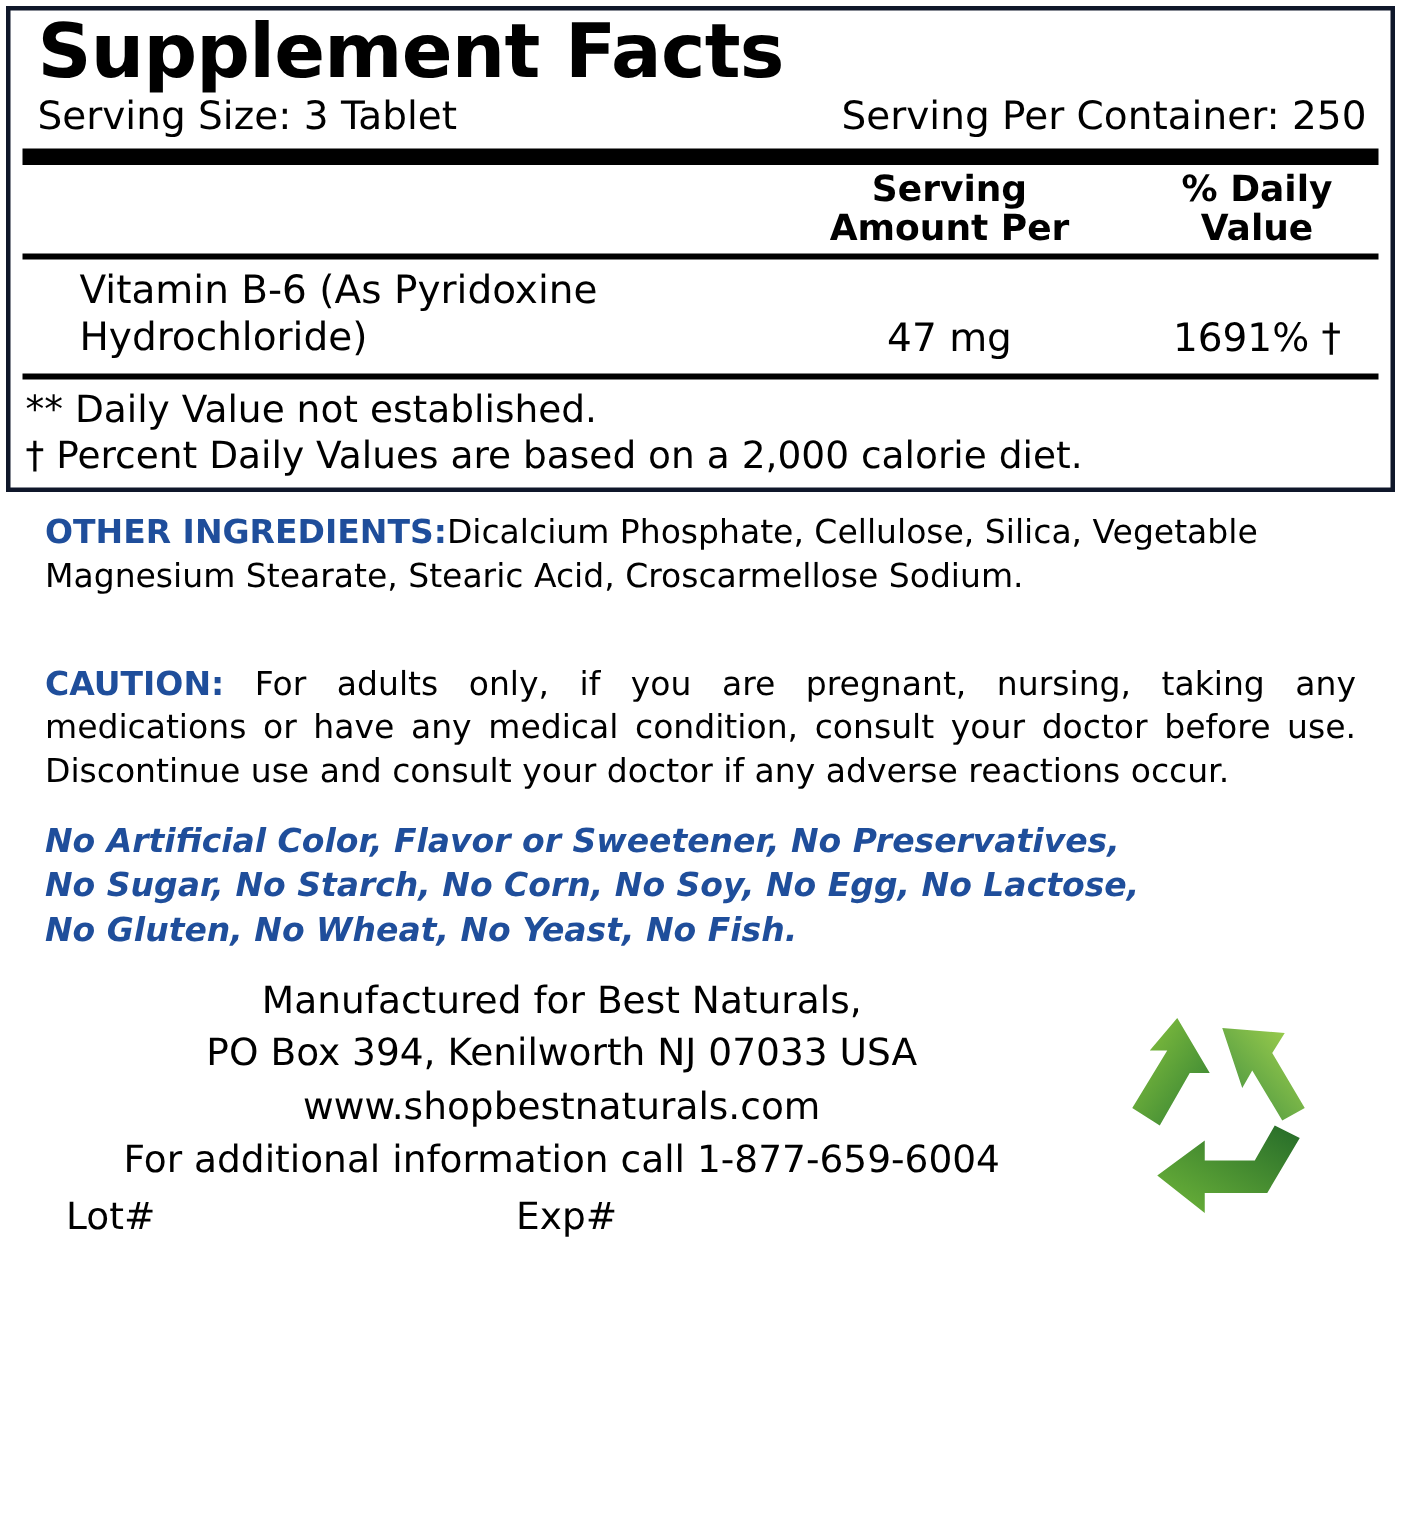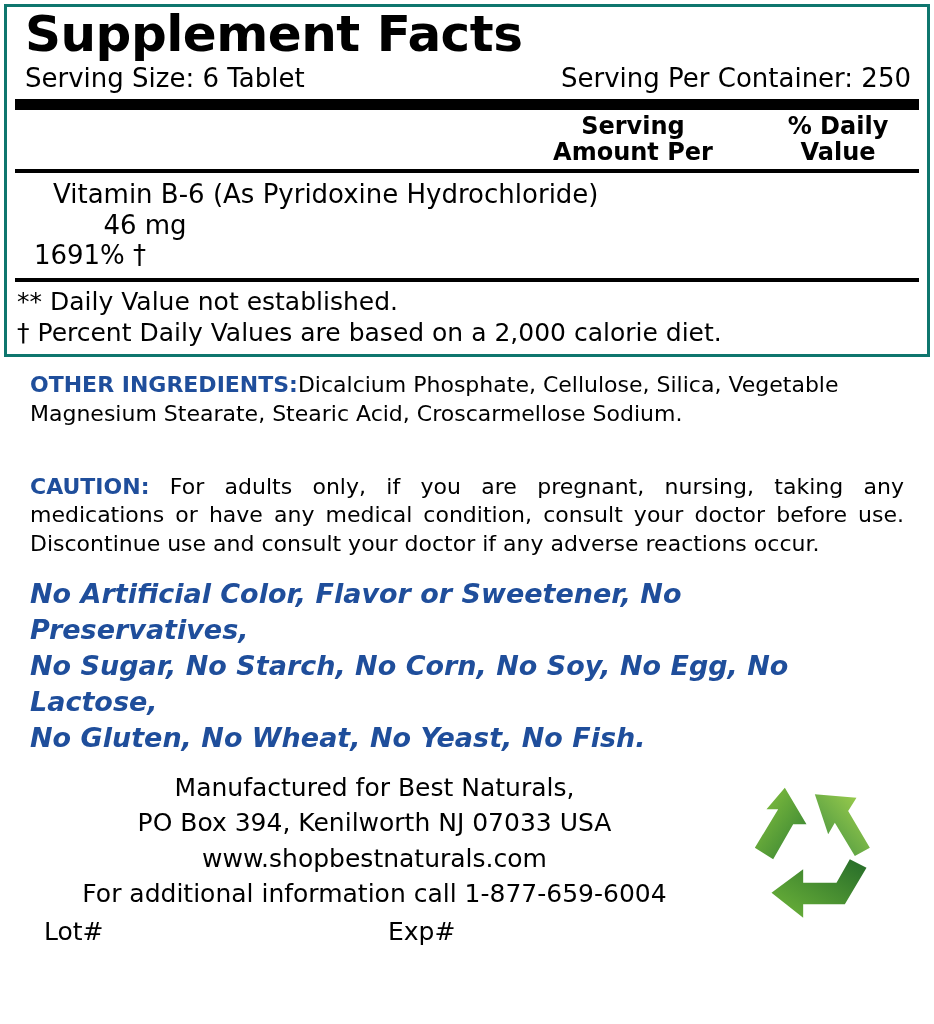--- a/index.html
+++ b/index.html
@@ -18,21 +18,21 @@
   .label {
     position: relative;
     width: 934px;
     height: 1024px;
     box-sizing: border-box;
   }
 
   
   .sf-panel {
     margin: 4px 4px 0 4px;
-    border: 3px solid #0f766e;
+    border: 3px solid #0f172a;
     box-sizing: border-box;
     padding: 0 8px 6px 8px;
   }
 
   .sf-title {
     font-size: 50px;
     font-weight: 700;
     line-height: 1.05;
     letter-spacing: -0.5px;
     margin: 1px 0 0 10px;
@@ -65,23 +65,22 @@
     text-align: center;
     font-size: 24px;
     font-weight: 700;
     line-height: 1.1;
   }
   .sf-head-col.amount { width: 260px; }
   .sf-head-col.dv { width: 150px; }
 
   .sf-row {
     display: flex;
-    align-items: flex-start;
+    align-items: flex-end;
     padding: 6px 6px 8px 0;
-    flex-direction: column;
   }
   .sf-nutrient {
     flex: 1;
     font-size: 26px;
     line-height: 1.18;
     padding-left: 38px;
   }
   .sf-amount {
     width: 260px;
     text-align: center;
@@ -115,44 +114,43 @@
   }
   .heading-inline {
     color: #1F4E9B;
     font-weight: 700;
   }
 
   .claims {
     color: #1F4E9B;
     font-style: italic;
     font-weight: 700;
-    font-size: 27px;
+    font-size: 22px;
     line-height: 1.33;
     margin: 18px 0 0 0;
   }
 
   
   .footer {
     display: flex;
-    align-items: flex-start;
+    align-items: center;
     padding: 14px 30px 0 10px;
   }
   .footer-text {
     flex: 1;
     text-align: center;
     font-size: 25px;
     line-height: 1.42;
     padding-left: 20px;
   }
   .footer-lot {
     display: flex;
     font-size: 25px;
     padding-left: 14px;
     margin-top: 2px;
-    gap: 44px;
   }
   .footer-lot .lot { width: 300px; text-align: left; }
   .footer-lot .exp { text-align: left; }
 
   .recycle {
     width: 175px;
     height: 150px;
     margin-right: 10px;
     margin-top: 6px;
     flex: 0 0 auto;
@@ -163,21 +161,21 @@
 
 <div class="label">
 
   <div class="sf-panel">
 
     <div class="sf-title">Supplement Facts</div>
 
     <div class="sf-servings">
       <div>
         <span>Serving Size:</span>
-        <span>6 Tablet</span>
+        <span>3 Tablet</span>
       </div>
       <div>Serving Per Container: 250</div>
     </div>
 
     <div class="rule-thick"></div>
 
     <div class="sf-head">
       <div class="sf-head-col amount">
         <div>Serving</div>
         <div>Amount Per</div>
@@ -185,21 +183,21 @@
       <div class="sf-head-col dv">
         <div>% Daily</div>
         <div>Value</div>
       </div>
     </div>
 
     <div class="rule-medium"></div>
 
     <div class="sf-row">
       <div class="sf-nutrient">Vitamin B-6 (As Pyridoxine Hydrochloride)</div>
-      <div class="sf-amount">46 mg</div>
+      <div class="sf-amount">47 mg</div>
       <div class="sf-dv">1691% †</div>
     </div>
 
     <div class="rule-medium"></div>
 
     <div class="sf-footnotes">
       <div>** Daily Value not established.</div>
       <div>† Percent Daily Values are based on a 2,000 calorie diet.</div>
     </div>
   </div>

